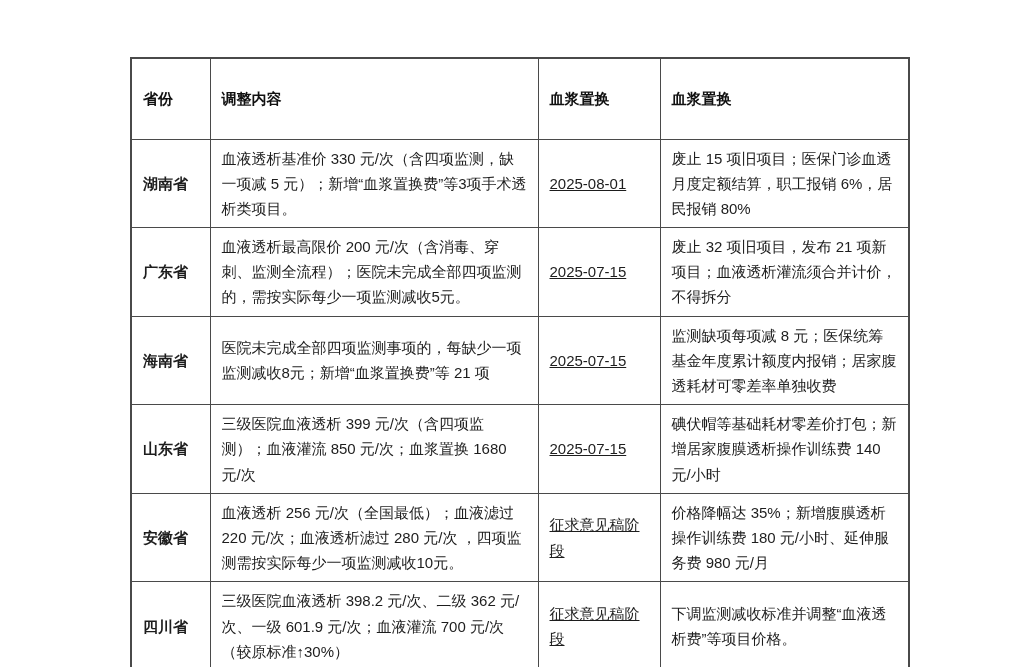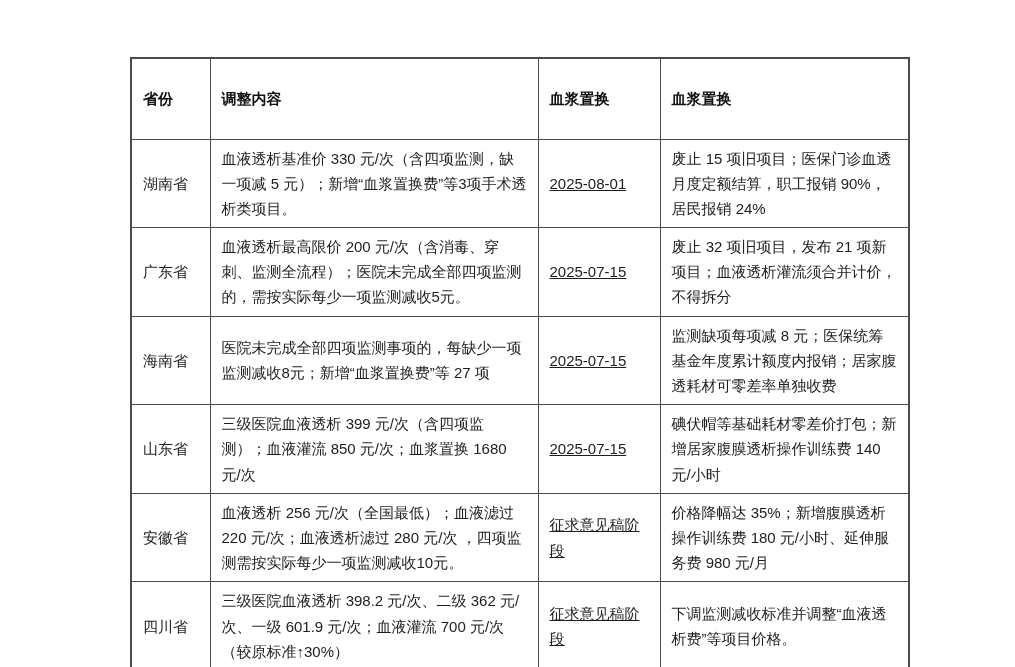--- a/index.html
+++ b/index.html
@@ -38,21 +38,21 @@
     line-height: 1.68;
     word-break: break-all;
     overflow-wrap: anywhere;
   }
   table.pricing th {
     font-weight: bold;
     font-size: 15px;
     color: #111111;
   }
   td.province {
-    font-weight: normal;
+    font-weight: bold;
     white-space: nowrap;
   }
   td.time {
     letter-spacing: 0px;
     text-decoration: underline;
   }
   
   tr.hdr      { height: 81px; }
   tr.r0       { height: 82px; }
   tr.r1       { height: 80px; }
@@ -89,31 +89,31 @@
         <th>调整内容</th>
         <th>血浆置换</th>
         <th>血浆置换</th>
       </tr>
     </thead>
     <tbody>
       <tr class="r0">
         <td class="province">湖南省</td>
         <td>血液透析基准价 330 元/次（含四项监测，缺一项减 5 元）；新增“血浆置换费”等3项手术透析类项目。</td>
         <td class="time">2025-08-01</td>
-        <td>废止 15 项旧项目；医保门诊血透月度定额结算，职工报销 90%，居民报销 24%</td>
+        <td>废止 15 项旧项目；医保门诊血透月度定额结算，职工报销 6%，居民报销 80%</td>
       </tr>
       <tr class="r1">
         <td class="province">广东省</td>
         <td>血液透析最高限价 200 元/次（含消毒、穿刺、监测全流程）；医院未完成全部四项监测的，需按实际每少一项监测减收5元。</td>
         <td class="time">2025-07-15</td>
         <td>废止 32 项旧项目，发布 21 项新项目；血液透析灌流须合并计价，不得拆分</td>
       </tr>
       <tr class="r2">
         <td class="province">海南省</td>
-        <td>医院未完成全部四项监测事项的，每缺少一项监测减收8元；新增“血浆置换费”等 27 项</td>
+        <td>医院未完成全部四项监测事项的，每缺少一项监测减收8元；新增“血浆置换费”等 21 项</td>
         <td class="time">2025-07-15</td>
         <td>监测缺项每项减 8 元；医保统筹基金年度累计额度内报销；居家腹透耗材可零差率单独收费</td>
       </tr>
       <tr class="r3">
         <td class="province">山东省</td>
         <td>三级医院血液透析 399 元/次（含四项监测）；血液灌流 850 元/次；血浆置换 1680 元/次</td>
         <td class="time">2025-07-15</td>
         <td>碘伏帽等基础耗材零差价打包；新增居家腹膜透析操作训练费 140 元/小时</td>
       </tr>
       <tr class="r4">

